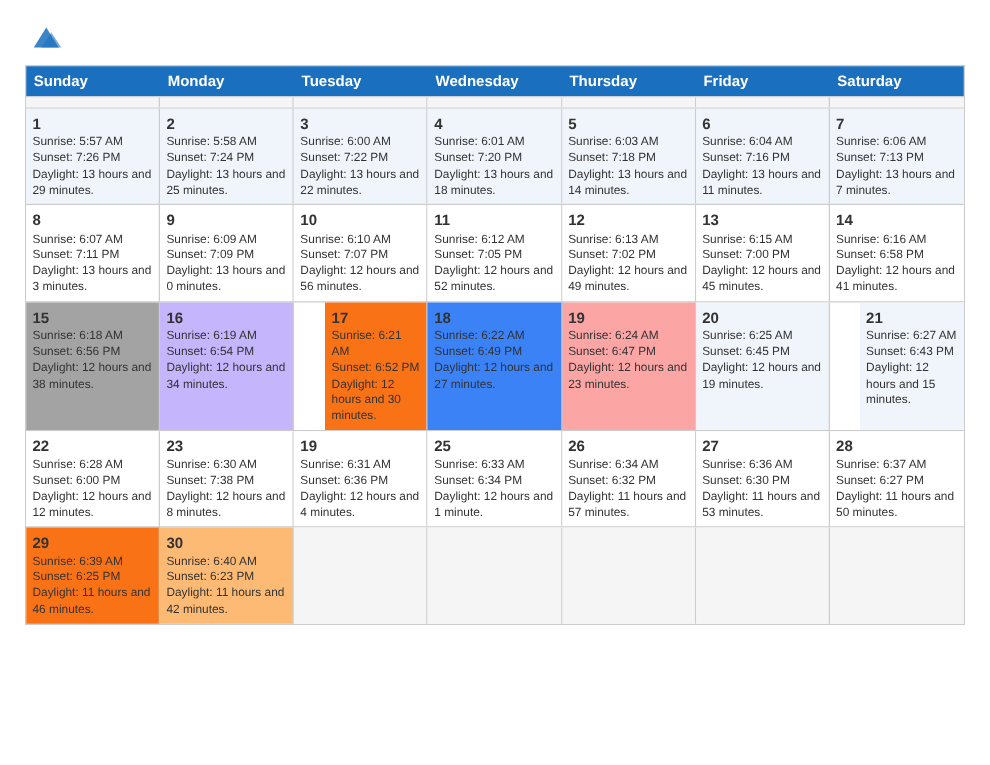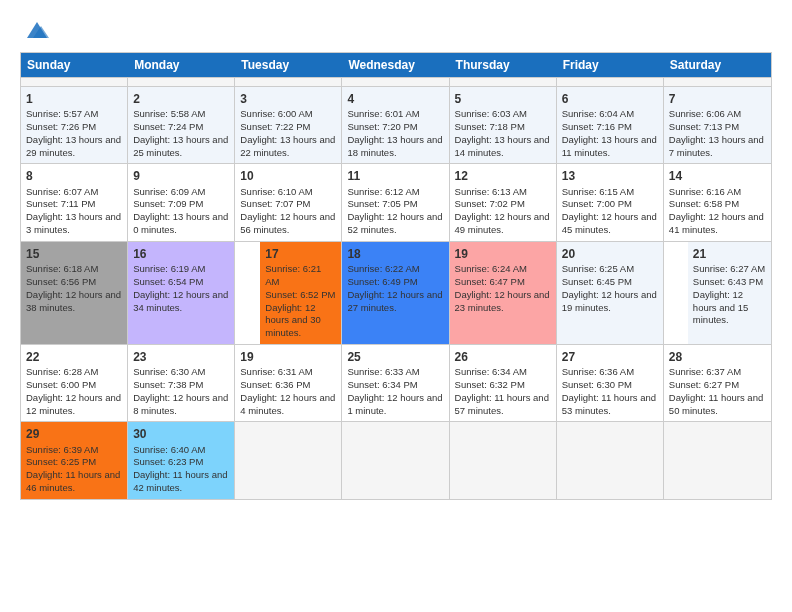--- a/index.html
+++ b/index.html
@@ -188,21 +188,21 @@
           <div class="cal-cell"><span class="day-num">22</span><span>Sunrise: 6:28 AM</span><br><span>Sunset: 6:00 PM</span><br><span>Daylight: 12 hours and 12 minutes.</span></div>
           <div class="cal-cell"><span class="day-num">23</span><span>Sunrise: 6:30 AM</span><br><span>Sunset: 7:38 PM</span><br><span>Daylight: 12 hours and 8 minutes.</span></div>
           <div class="cal-cell"><span class="day-num">19</span><span>Sunrise: 6:31 AM</span><br><span>Sunset: 6:36 PM</span><br><span>Daylight: 12 hours and 4 minutes.</span></div>
           <div class="cal-cell"><span class="day-num">25</span><span>Sunrise: 6:33 AM</span><br><span>Sunset: 6:34 PM</span><br><span>Daylight: 12 hours and 1 minute.</span></div>
           <div class="cal-cell"><span class="day-num">26</span><span>Sunrise: 6:34 AM</span><br><span>Sunset: 6:32 PM</span><br><span>Daylight: 11 hours and 57 minutes.</span></div>
           <div class="cal-cell"><span class="day-num">27</span><span>Sunrise: 6:36 AM</span><br><span>Sunset: 6:30 PM</span><br><span>Daylight: 11 hours and 53 minutes.</span></div>
           <div class="cal-cell"><span class="day-num">28</span><span>Sunrise: 6:37 AM</span><br><span>Sunset: 6:27 PM</span><br><span>Daylight: 11 hours and 50 minutes.</span></div>
         </div>
         <div class="cal-row">
           <div class="cal-cell" style="background: #f97316;"><span class="day-num">29</span><span>Sunrise: 6:39 AM</span><br><span>Sunset: 6:25 PM</span><br><span>Daylight: 11 hours and 46 minutes.</span></div>
-          <div class="cal-cell" style="background: #7dd3fc;"><span class="day-num">30</span><span>Sunrise: 6:40 AM</span><br><span>Sunset: 6:23 PM</span><br><span>Daylight: 11 hours and 42 minutes.</span></div>
+          <div class="cal-cell" style="background: #fdba74;"><span class="day-num">30</span><span>Sunrise: 6:40 AM</span><br><span>Sunset: 6:23 PM</span><br><span>Daylight: 11 hours and 42 minutes.</span></div>
           <div class="cal-cell empty"></div>
           <div class="cal-cell empty"></div>
           <div class="cal-cell empty"></div>
           <div class="cal-cell empty"></div>
           <div class="cal-cell empty"></div>
         </div>
       </div>
   </div>
 </div>
 

